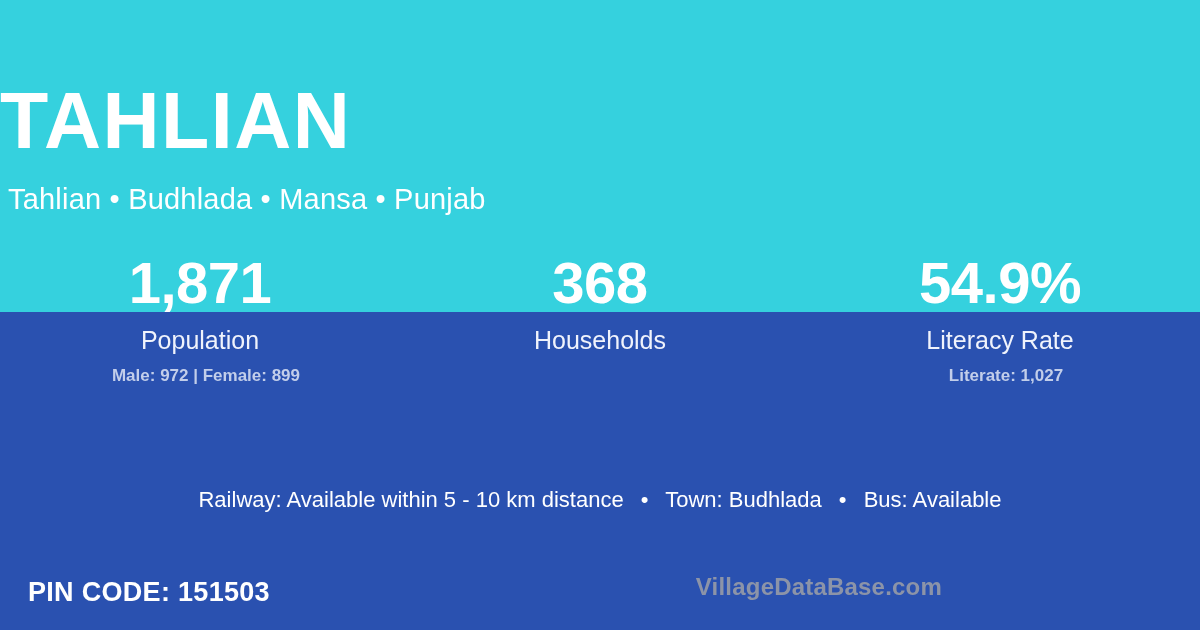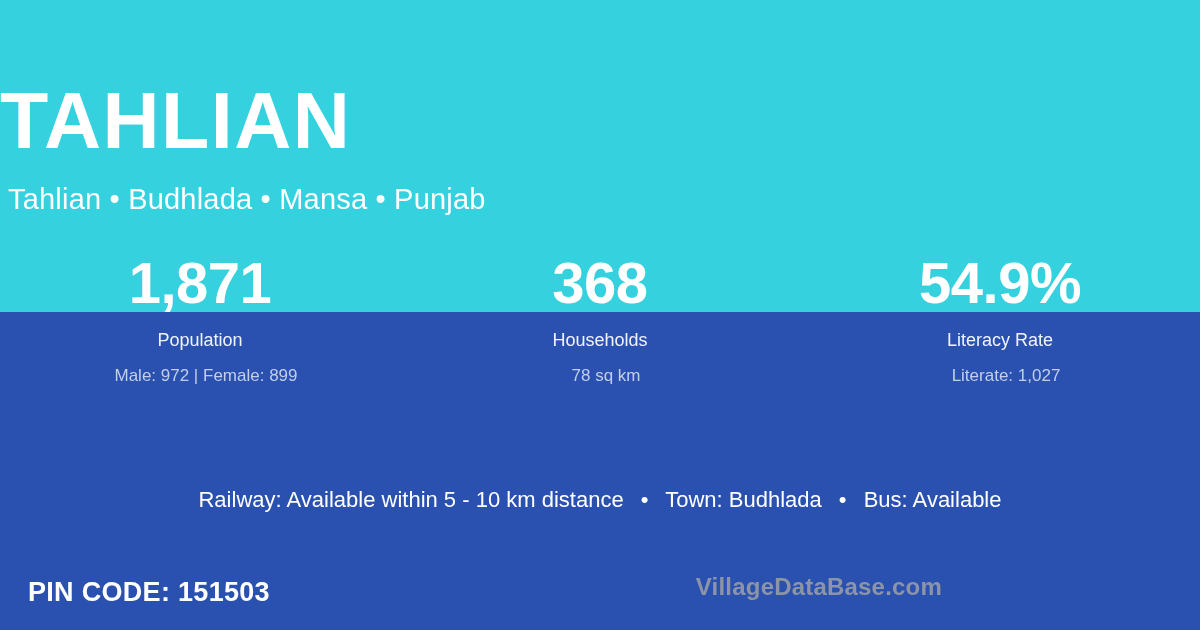--- a/index.html
+++ b/index.html
@@ -77,30 +77,30 @@
   }
   .stat-value {
     font-size: 58px;
     line-height: 62px;
     font-weight: bold;
     color: #ffffff;
     letter-spacing: -0.5px;
   }
   .stat-label {
     margin-top: 11px;
-    font-size: 18px;
+    font-size: 25px;
     line-height: 30px;
     font-weight: normal;
     color: #f0f3fc;
   }
   .stat-sub {
     margin-top: 10px;
     font-size: 17px;
     line-height: 22px;
-    font-weight: normal;
+    font-weight: bold;
     color: #c2ceea;
     padding-left: 12px;
   }
 
   
   .facilities {
     position: absolute;
     left: 0;
     top: 485px;
     width: 1200px;
@@ -162,21 +162,20 @@
 
     <div class="stat">
       <div class="stat-value">1,871</div>
       <div class="stat-label">Population</div>
       <div class="stat-sub">Male: 972 | Female: 899</div>
     </div>
 
     <div class="stat">
       <div class="stat-value">368</div>
       <div class="stat-label">Households</div>
-      <div class="stat-sub">78 sq km</div>
     </div>
 
     <div class="stat">
       <div class="stat-value">54.9%</div>
       <div class="stat-label">Literacy Rate</div>
       <div class="stat-sub">Literate: 1,027</div>
     </div>
 
   </div>
 

